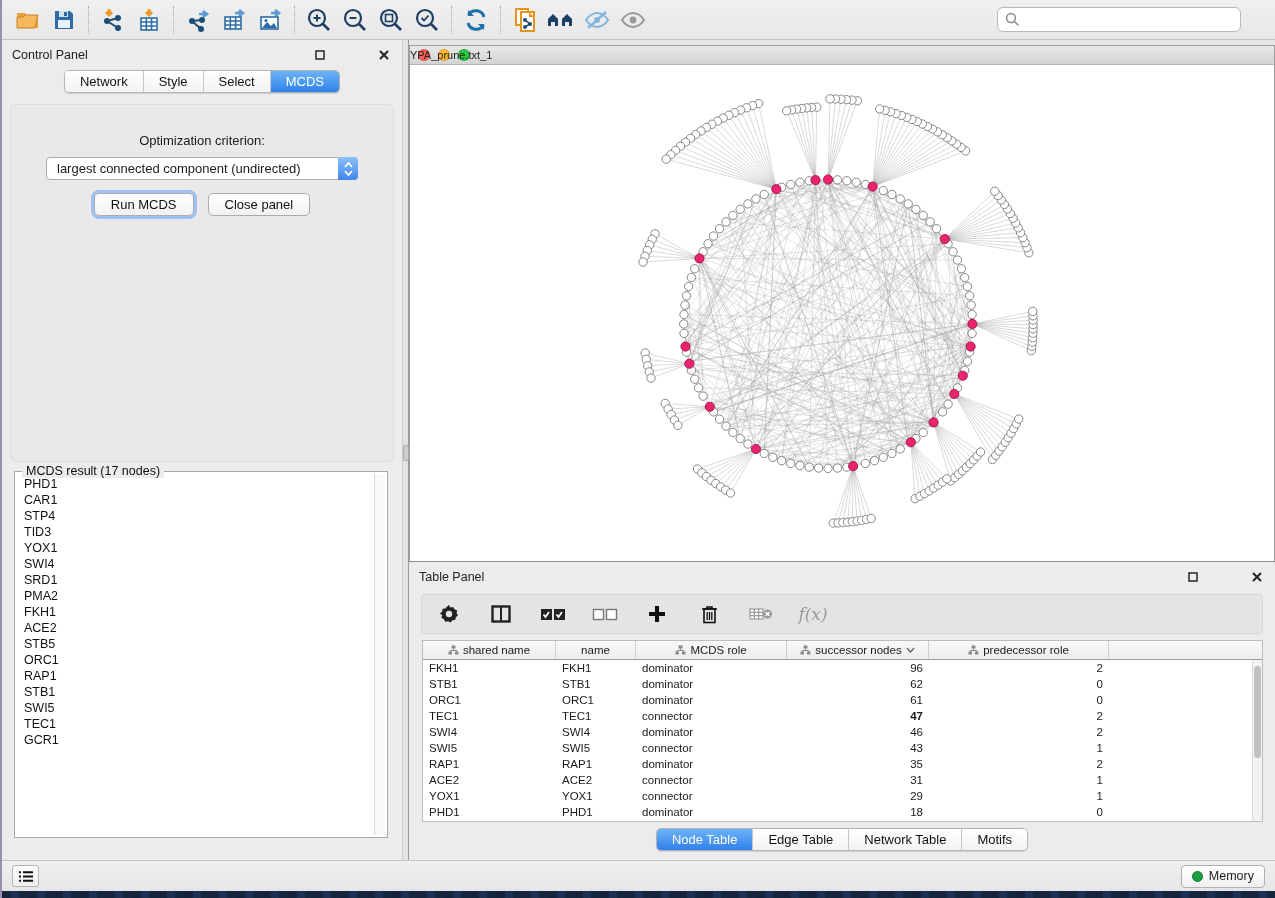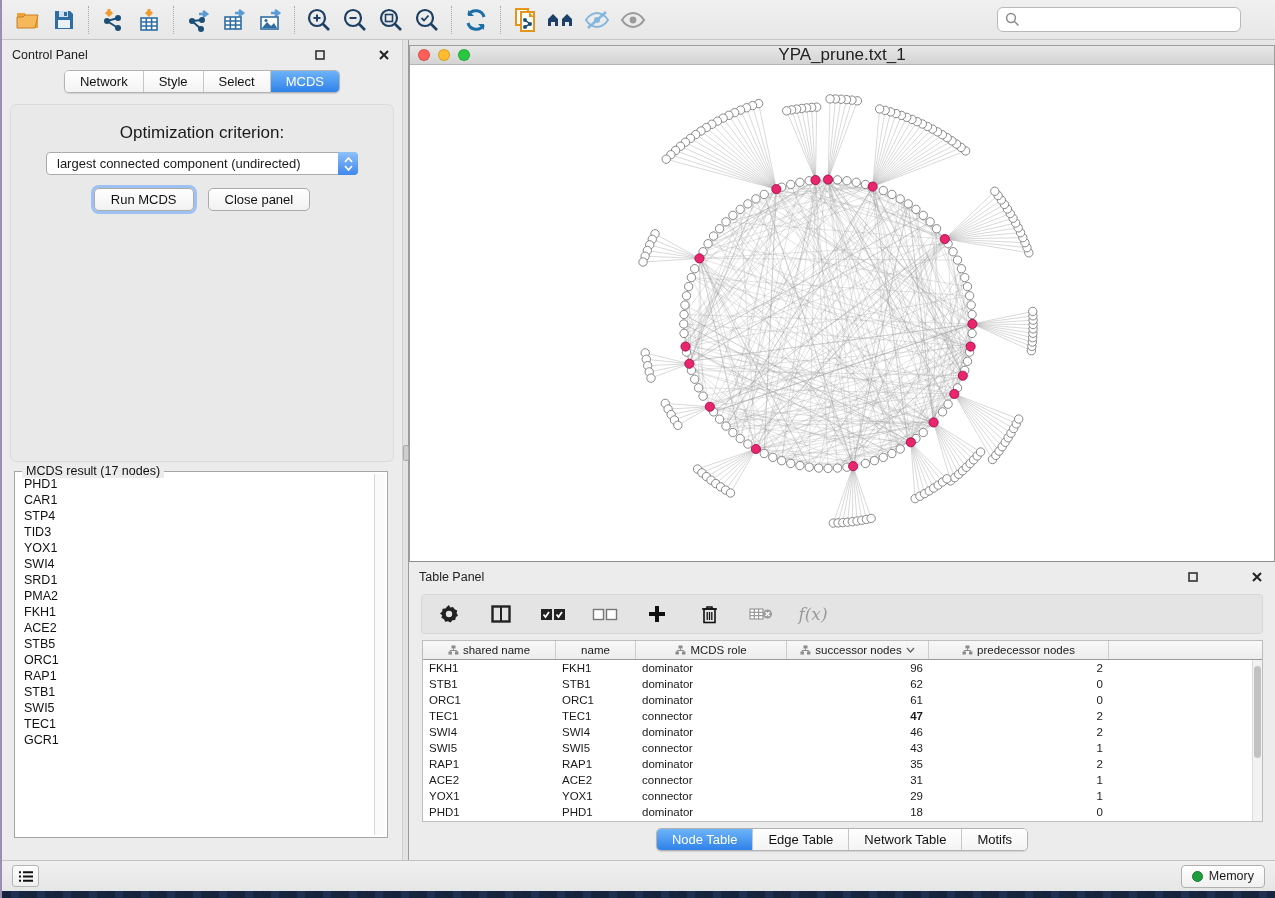--- a/index.html
+++ b/index.html
@@ -30,21 +30,21 @@
   .panel-header .spacer { flex:1; }
   .wctl { width:16px; height:16px; display:flex; align-items:center; justify-content:center; margin-left:6px; }
   .tabbar { height:30px; display:flex; justify-content:center; align-items:flex-start; }
   .seg { display:inline-flex; border:1px solid #b3b3b3; border-radius:5px; overflow:hidden; background:#fff;
          box-shadow:0 1px 1px rgba(0,0,0,.12); }
   .seg .tab { padding:3px 15px; font-size:13px; background:linear-gradient(#ffffff,#f3f3f3);
               border-right:1px solid #c6c6c6; color:#111; white-space:nowrap; }
   .seg .tab:last-child { border-right:none; }
   .seg .tab.active { background:linear-gradient(#6db3f8,#2f82ea); color:#fff; }
   .cp-content { height:358px; margin:4px 8px 0 8px; background:#e9e9e9; border:1px solid #dcdcdc; border-radius:6px; }
-  .opt-label { text-align:center; margin-top:18px; font-size:17px; }
+  .opt-label { text-align:center; margin-top:28px; font-size:13px; }
   .dropdown { margin:9px auto 0 auto; width:312px; height:23px; background:#fff; border:1px solid #ababab;
               border-radius:4px; display:flex; align-items:center; position:relative; }
   .dropdown .val { flex:1; font-size:13px; padding-left:10px; white-space:nowrap; overflow:hidden; }
   .dropdown .stepper { width:20px; height:23px; margin:-1px -1px -1px 0; border-radius:0 4px 4px 0;
                        background:linear-gradient(#8fc1fa,#3f86ee); display:flex; flex-direction:column;
                        align-items:center; justify-content:center; gap:2px; }
   .btn-row { display:flex; justify-content:center; gap:14px; margin-top:13px; }
   .mac-btn { font-family:"Liberation Sans",sans-serif; font-size:13px; padding:3px 16px;
              background:linear-gradient(#ffffff,#f1f1f1); border:1px solid #ababab; border-radius:5px; color:#111; }
   .mac-btn.focused { box-shadow:0 0 0 3px rgba(92,160,250,.55); }
@@ -54,21 +54,21 @@
   .result-item { font-size:12.5px; height:16px; line-height:16px; padding-left:7px; color:#111; }
   .list-scroll-track { position:absolute; top:2px; right:2px; bottom:2px; width:11px; background:#fafafa;
                        border-left:1px solid #d6d6d6; }
 
   
   .network-window { height:517px; margin-top:5px; background:#fff; border:1px solid #9c9c9c; border-bottom:1px solid #8d8d8d;
                     display:flex; flex-direction:column; }
   .titlebar { height:19px; background:linear-gradient(#e8e8e8,#d3d3d3); border-bottom:1px solid #b4b4b4;
               display:flex; align-items:center; padding:0 8px; position:relative; flex:0 0 auto; }
   .tl-dot { width:12px; height:12px; border-radius:50%; margin-right:8px; border:1px solid rgba(0,0,0,.15); }
-  .win-title { position:absolute; left:0; right:0; text-align:center; font-size:17px; color:#222; }
+  .win-title { position:absolute; left:0; right:0; font-size:11px; color:#222; }
   .canvas { flex:1; background:#fff; }
 
   
   .table-panel { flex:1; background:#ececec; display:flex; flex-direction:column; }
   .table-toolbar { height:40px; margin:2px 12px 0 12px; background:#e4e4e4; border:1px solid #d6d6d6; border-radius:4px;
                    display:flex; align-items:center; gap:18px; padding:0 10px; }
   .ttbtn { width:34px; height:32px; display:flex; align-items:center; justify-content:center; }
   .fx { font-family:"DejaVu Serif", serif; font-style:italic; font-size:17px; color:#9a9a9a; }
   .data-table { margin:6px 12px 0 13px; background:#fff; border:1px solid #bdbdbd; position:relative; height:182px; overflow:hidden; }
   .thead { display:flex; height:19px; background:linear-gradient(#f8f8f8,#ededed); border-bottom:1px solid #9c9c9c; }
@@ -1146,21 +1146,21 @@
                   <path d="M1 1l3.5 4L8 1" fill="none" stroke="#666" stroke-width="1.4"></path>
                 </svg>
               </div>
               <div class="th" style="width: 180px;">
                 <svg width="11" height="10" viewBox="0 0 11 10">
                   <rect x="3.5" y="0.5" width="4" height="3" fill="#8a8a8a"></rect>
                   <rect x="0.5" y="6.5" width="3.4" height="3" fill="#8a8a8a"></rect>
                   <rect x="7" y="6.5" width="3.4" height="3" fill="#8a8a8a"></rect>
                   <path d="M5.5 3.5v2M2.2 6.5v-1h6.6v1" stroke="#8a8a8a" fill="none"></path>
                 </svg>
-                <span>predecessor nodes</span>
+                <span>predecessor role</span>
               </div>
               <div class="th" style="flex: 1 1 0%; border-right: none;"></div>
             </div>
           <div id="tbody">
               <div class="trow">
                 <div class="td" style="width: 133px;">FKH1</div>
                 <div class="td" style="width: 80px;">FKH1</div>
                 <div class="td" style="width: 151px;">dominator</div>
                 <div class="td num" style="width: 142px;">96</div>
                 <div class="td num" style="width: 180px;">2</div>

